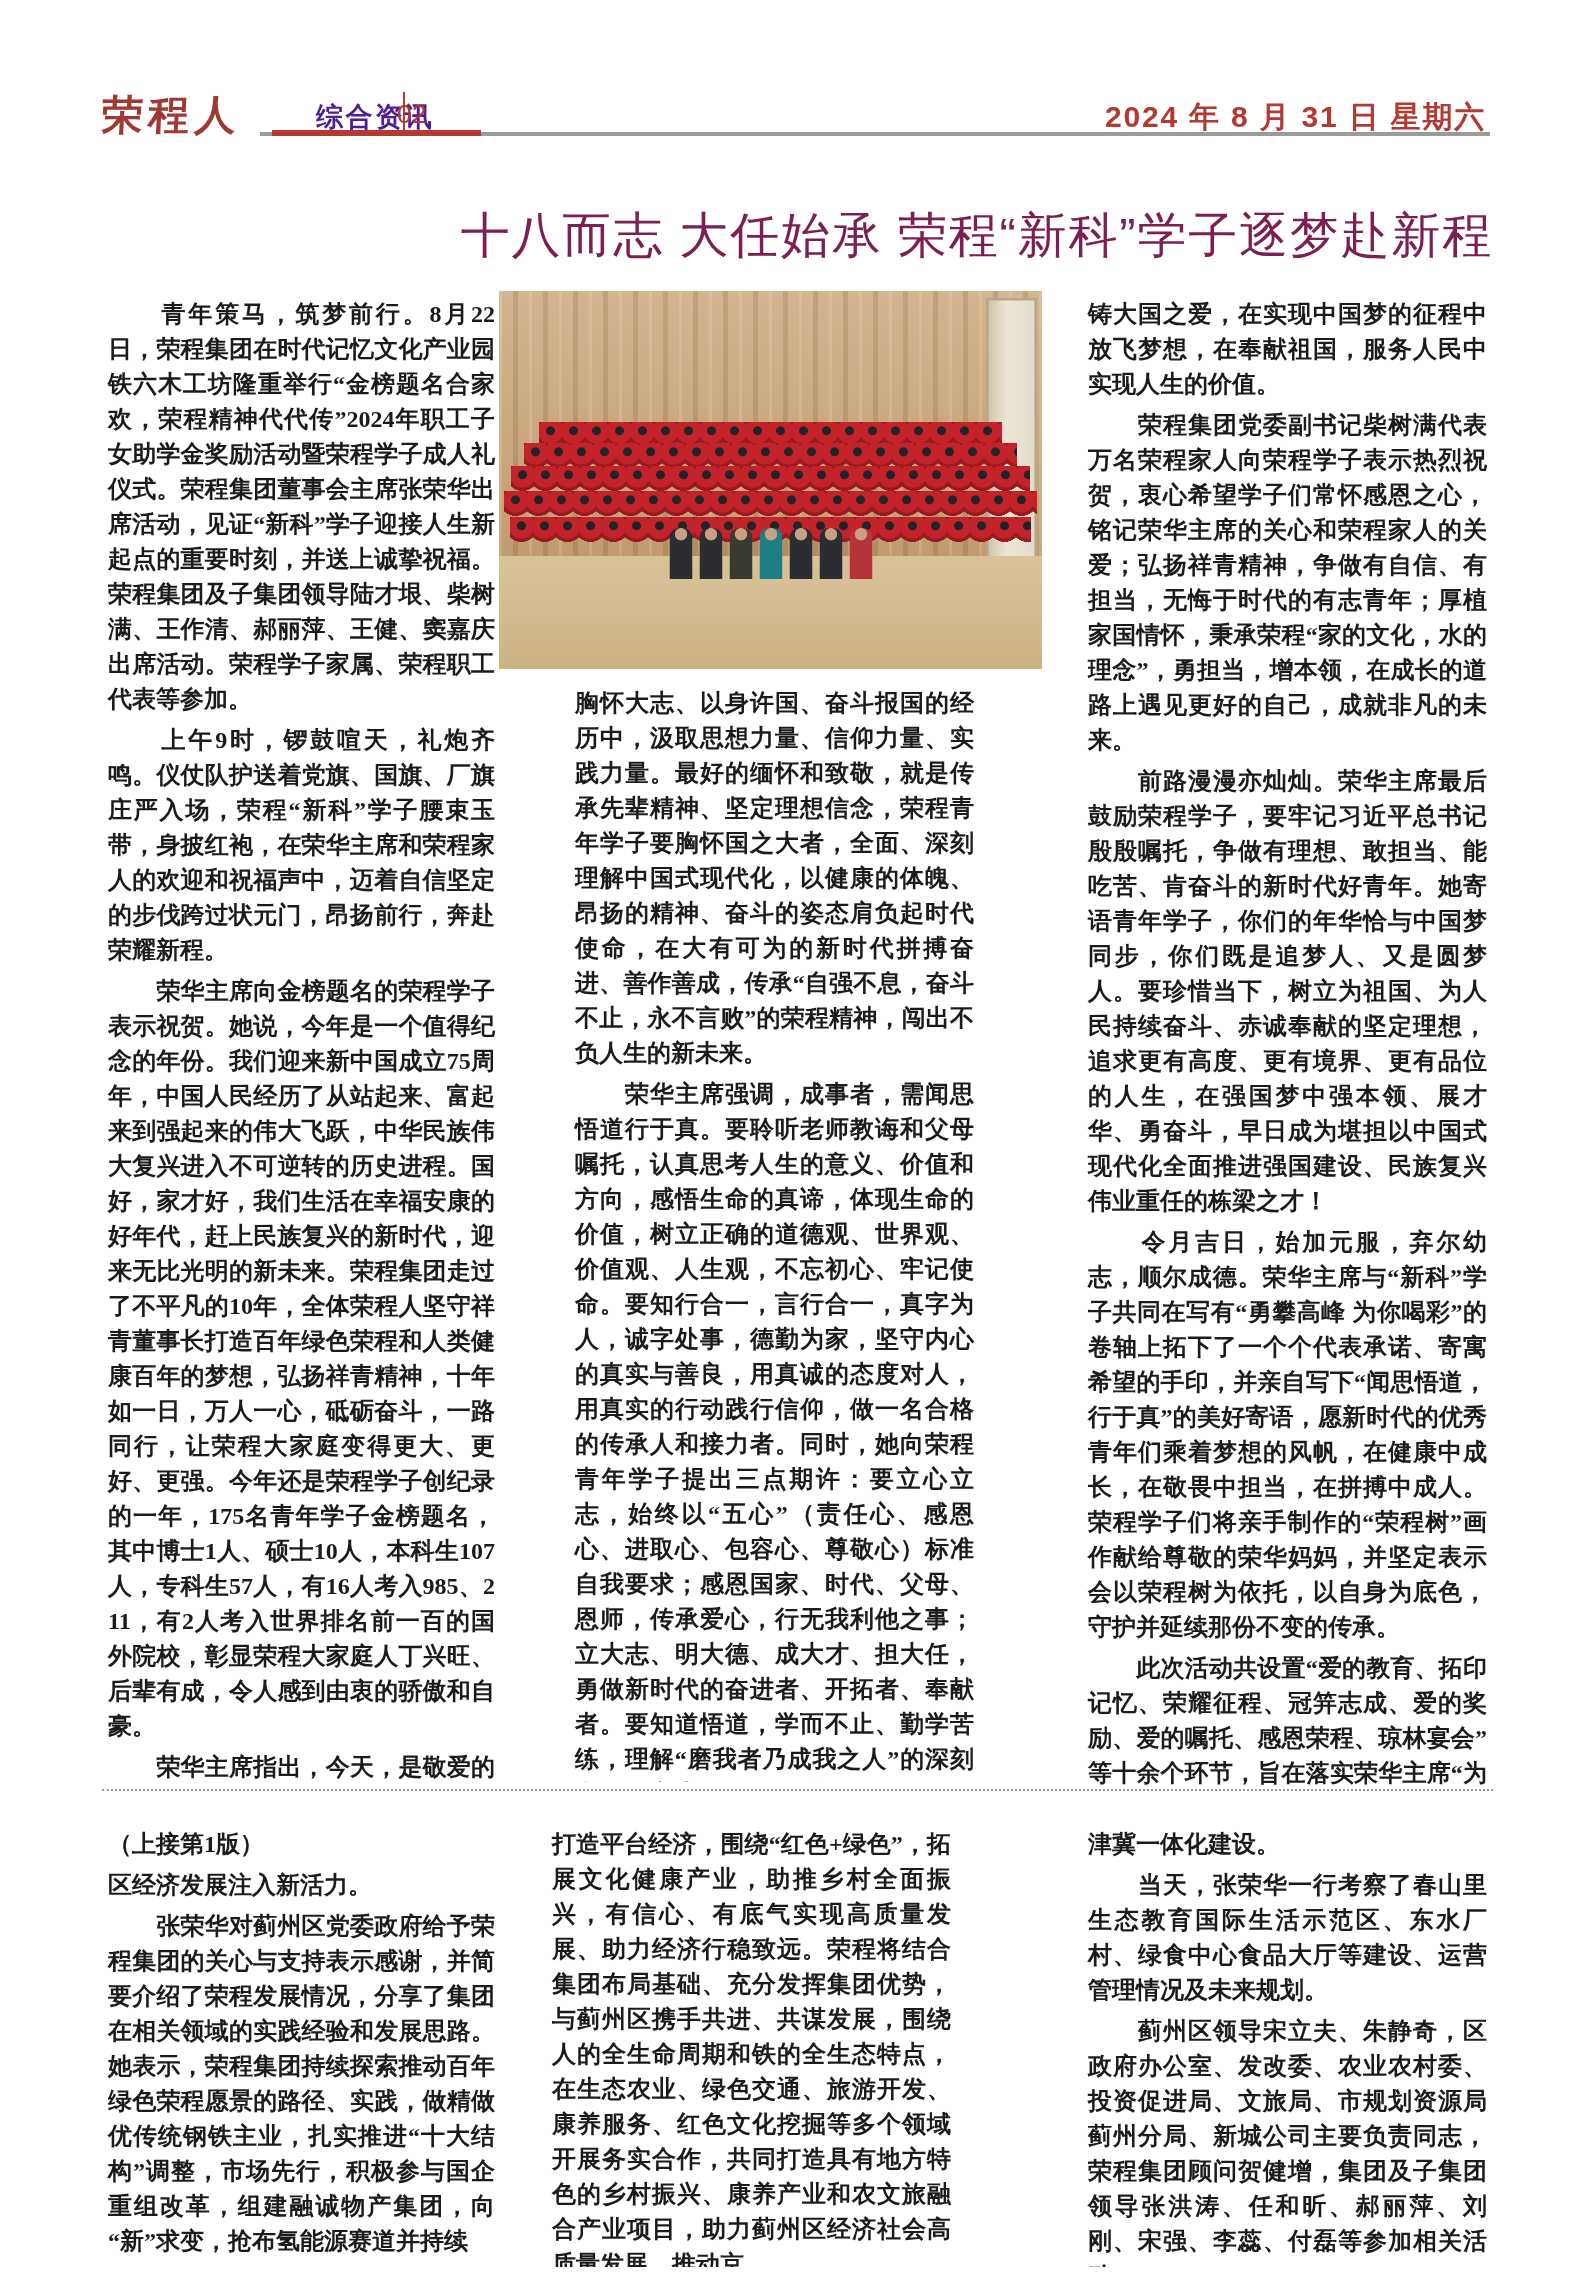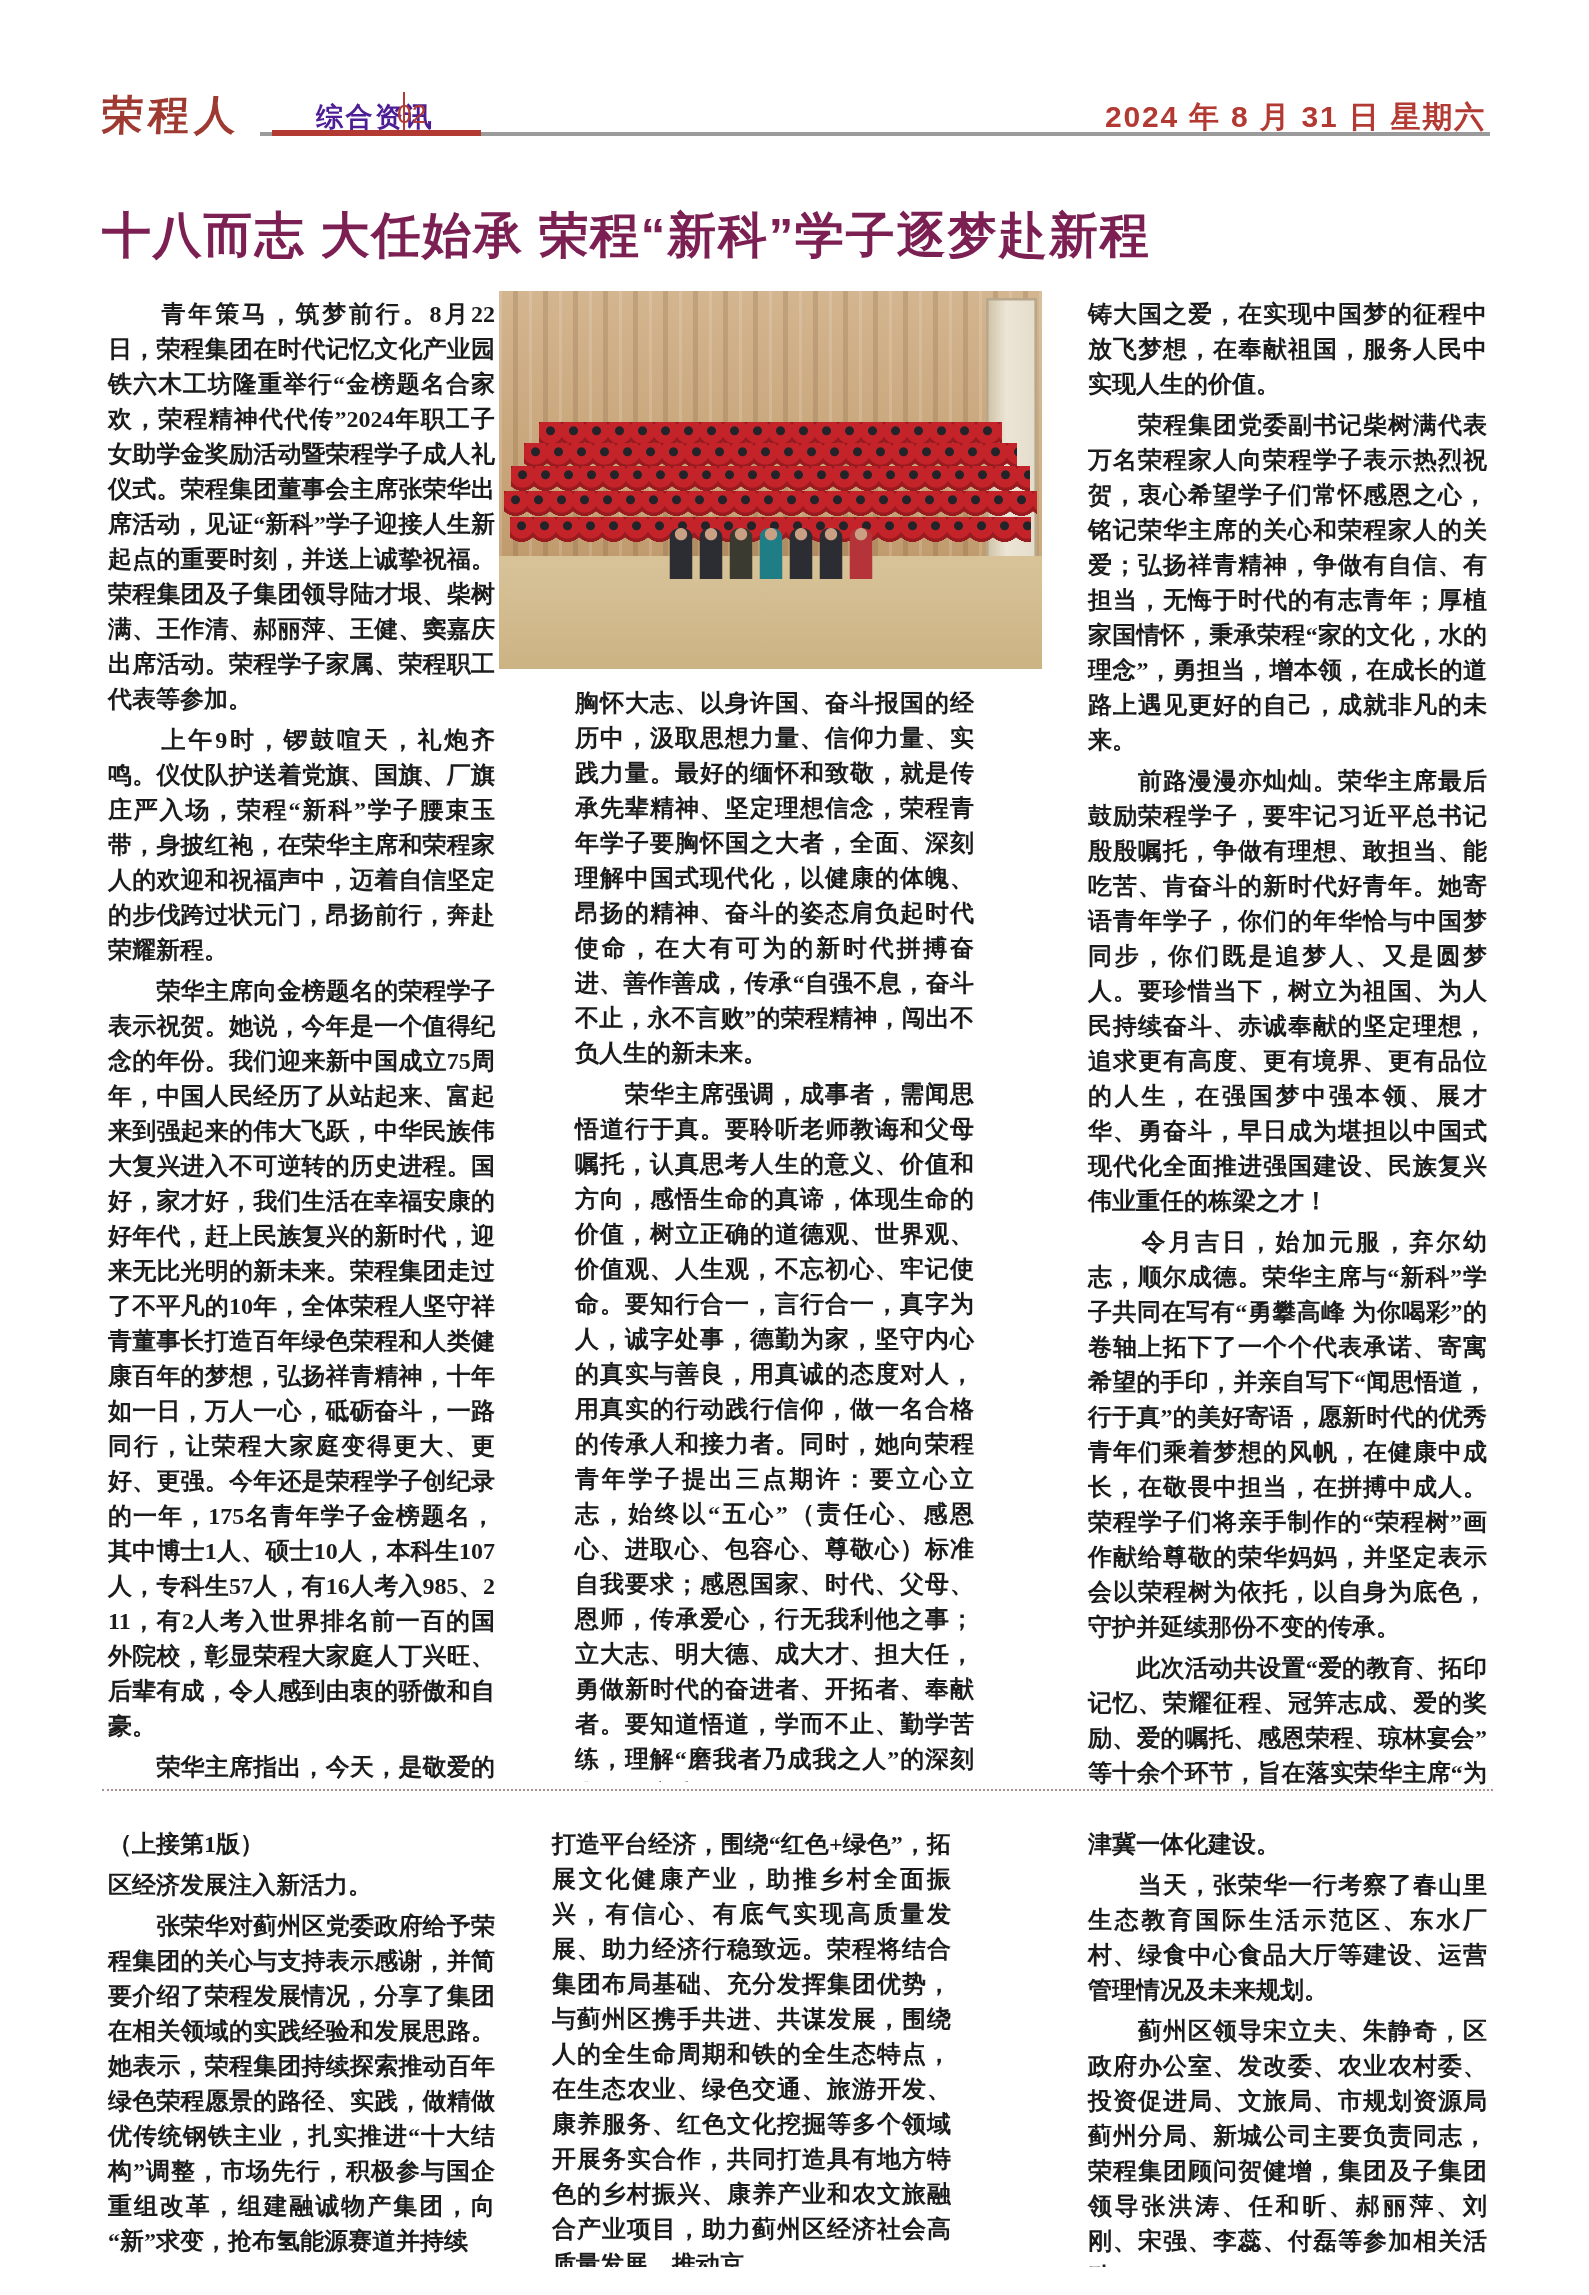--- a/index.html
+++ b/index.html
@@ -23,22 +23,22 @@
     font-family:"Liberation Sans","DejaVu Sans",sans-serif;
   }
   .date{
     position:absolute;top:97px;right:103px;font-size:30px;font-weight:bold;color:#b23a33;
     font-family:"Liberation Sans","DejaVu Sans",sans-serif;letter-spacing:1.8px;
   }
   .rule-gray{position:absolute;left:260px;top:132px;width:1230px;height:3.5px;background:#9b9b9b;}
   .rule-red{position:absolute;left:272px;top:130px;width:209px;height:6.2px;background:#b23a33;}
   
   .headline{
-    position:absolute;left:102px;top:203px;width:1391px;text-align:left;
-    font-size:49px;font-weight:bold;color:#7c2054;letter-spacing:1.8px;
+    position:absolute;left:102px;top:203px;width:1391px;text-align:right;
+    font-size:49px;font-weight:normal;color:#7c2054;letter-spacing:1.8px;
     font-family:"Liberation Sans","DejaVu Sans",sans-serif;
   }
   
   .col{
     position:absolute;font-size:24px;line-height:35px;text-align:justify;
     overflow:hidden;word-break:break-all;
   }
   .col p{margin:6px;padding:0;text-indent:0;font-weight:bold;}
   #col1{left:102px;top:291px;width:399px;height:1494px;}
   #col2{left:569px;top:680px;width:411px;height:1102px;}

